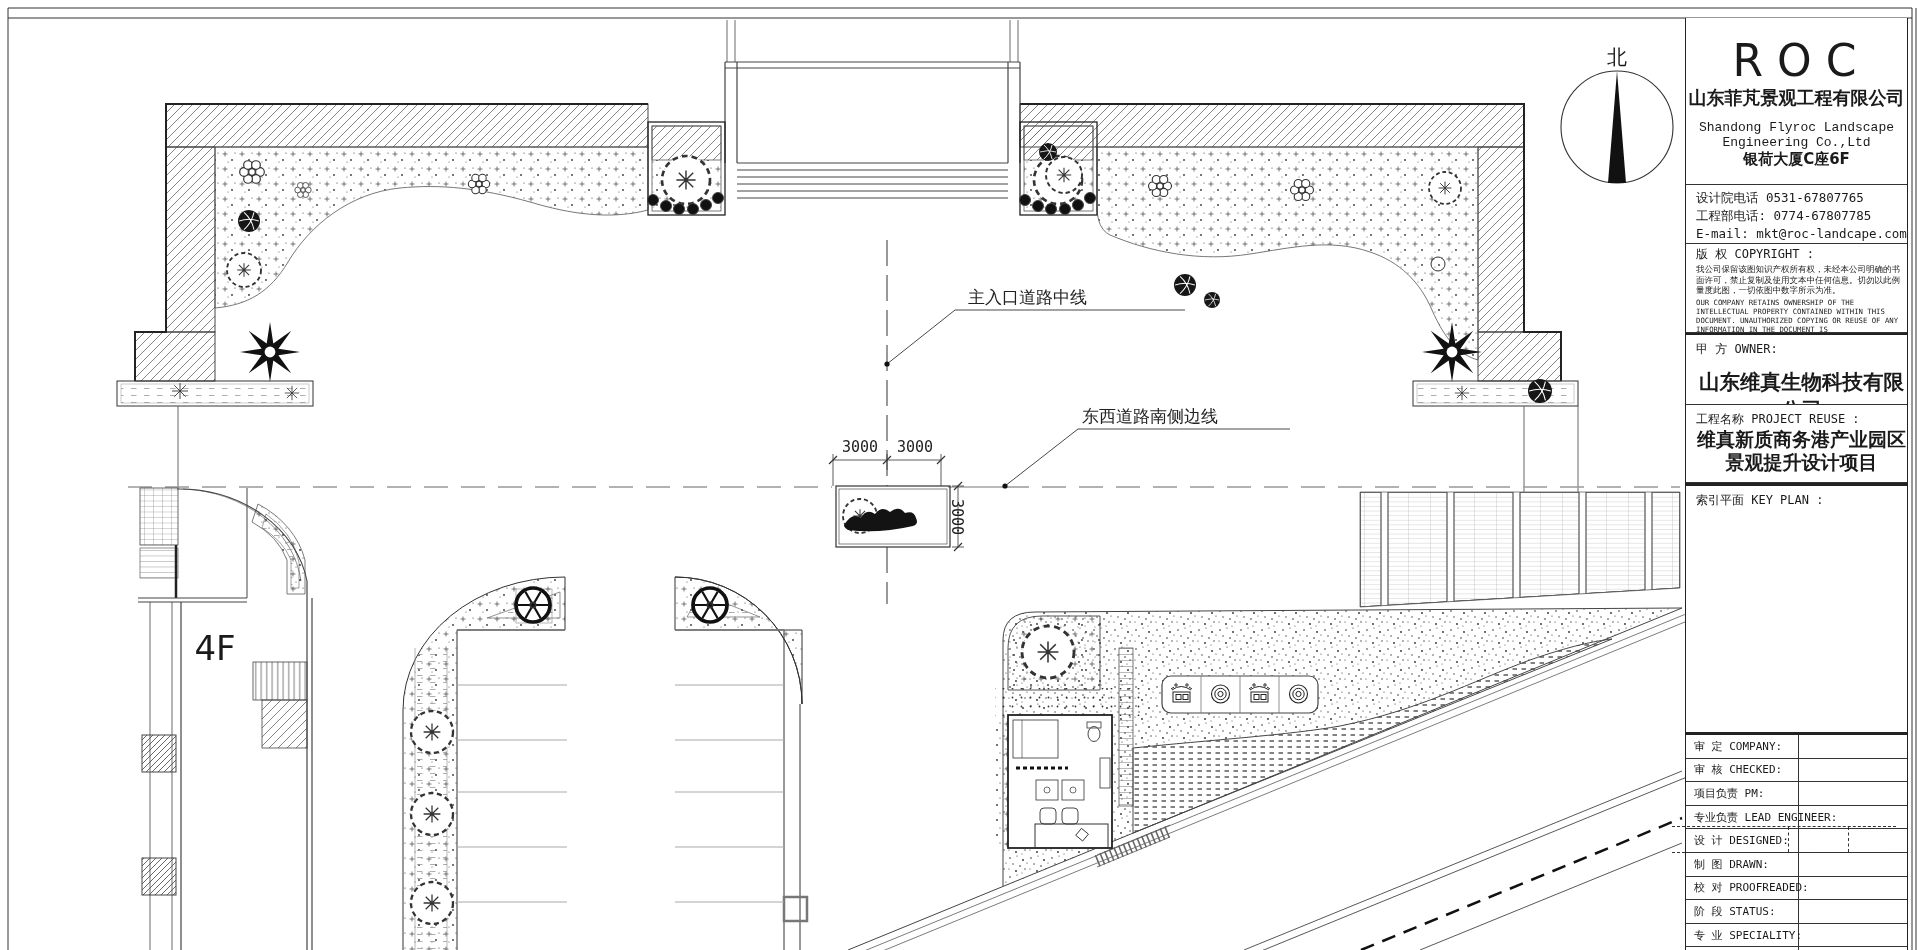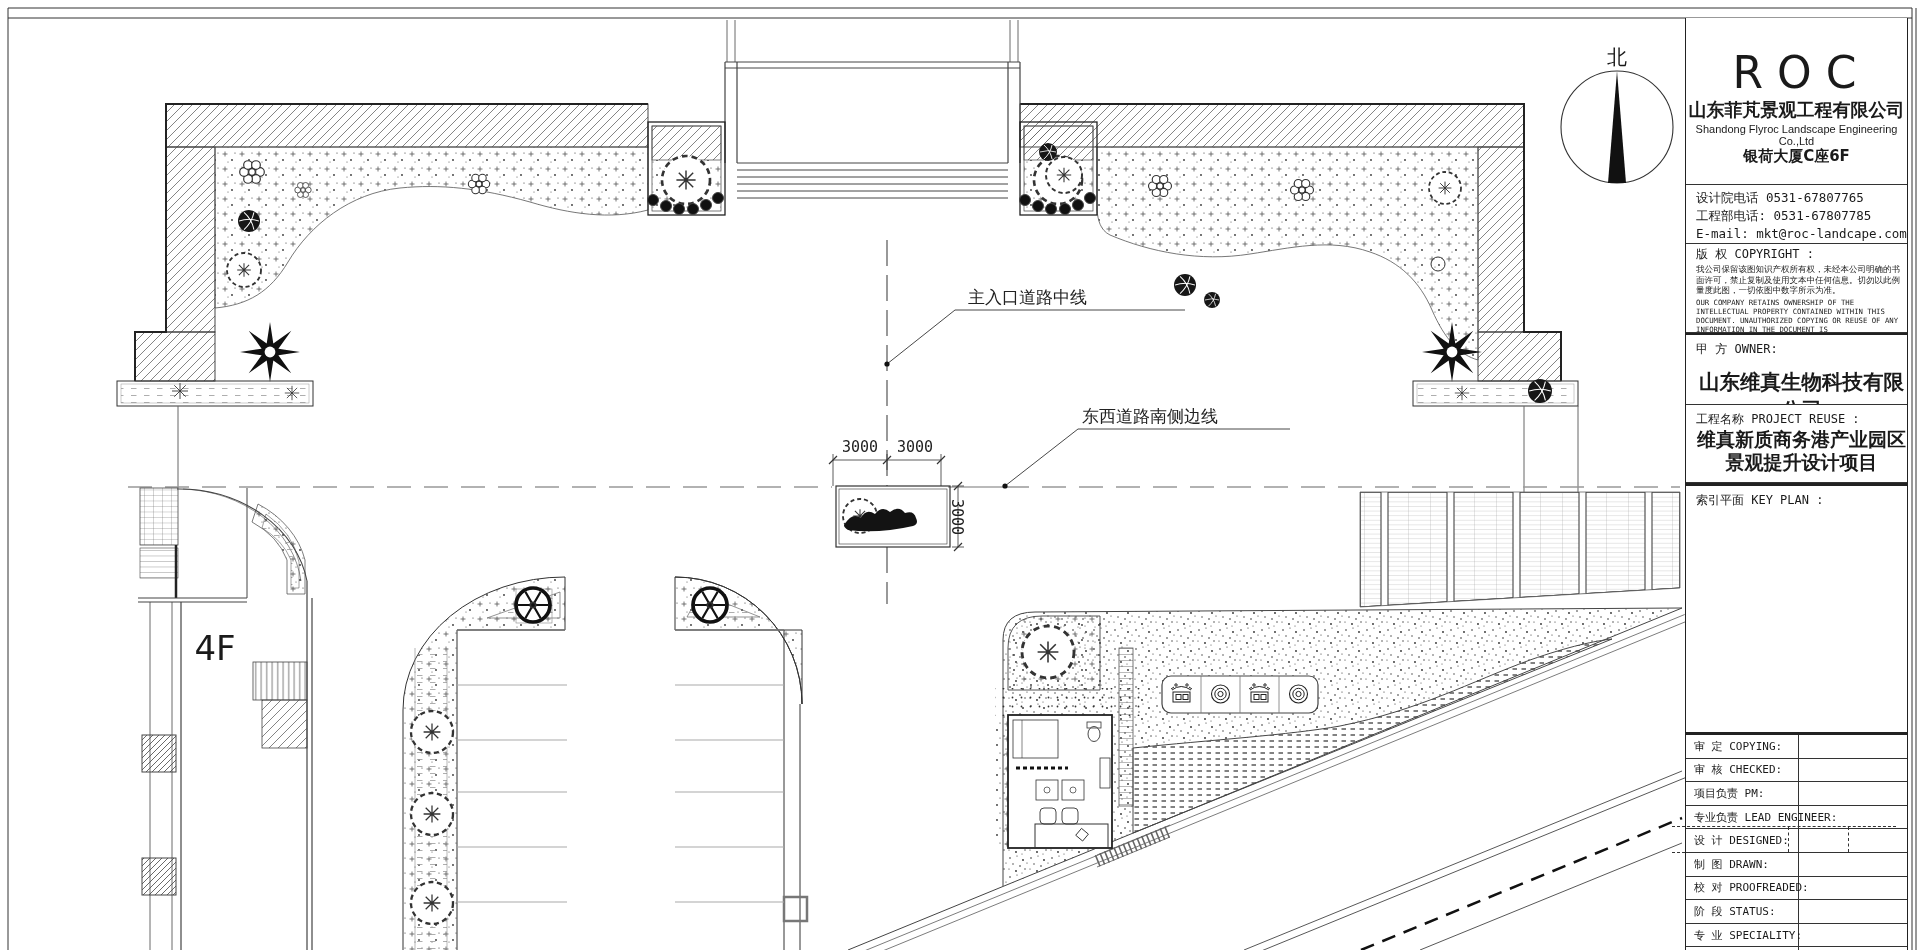--- a/index.html
+++ b/index.html
@@ -5,23 +5,23 @@
   html,body{margin:0;padding:0;background:#fff;}
   body{width:1920px;height:950px;position:relative;overflow:hidden;
        font-family:"Liberation Sans", sans-serif;color:#1a1a1a;}
   #sheet{position:absolute;left:0;top:0;}
   
   .tb{position:absolute;left:1685px;top:18px;width:223px;height:932px;
       border-left:1.5px solid #222;border-right:1.5px solid #222;background:#fff;
       box-sizing:border-box;font-family:"DejaVu Sans", sans-serif;}
   .tb-s{box-sizing:border-box;border-bottom:1px solid #333;overflow:hidden;position:relative;}
   .tb-logo{height:167px;text-align:center;}
-  .roc{font-size:44px;letter-spacing:14px;font-weight:500;margin-top:32px;margin-left:10px;line-height:46px;}
+  .roc{font-size:44px;letter-spacing:14px;font-weight:500;margin-top:20px;margin-left:10px;line-height:46px;}
   .cmp-cn{font-size:18px;font-weight:bold;margin-top:2px;}
-  .cmp-en{font-size:11px;margin-top:1px;font-family:Liberation Sans, sans-serif;}
+  .cmp-en{font-size:13px;margin-top:10px;font-family:Liberation Mono, monospace;}
   .addr1{font-size:16px;font-weight:bold;margin-top:3px;}
   .addr2{font-size:15px;font-weight:bold;}
   .tb-contact{height:59px;padding:4px 0 0 10px;font-family:"DejaVu Sans Mono",monospace;}
   .tb-contact div{font-size:12.5px;line-height:18px;white-space:nowrap;}
   .tb-copy{height:89px;padding:2px 6px 0 10px;}
   .copy-t{font-size:12px;font-family:"DejaVu Sans Mono",monospace;margin-bottom:1px;}
   .copy-cn{font-size:8.5px;line-height:10.5px;}
   .copy-en{font-size:7.3px;line-height:9px;font-family:"DejaVu Sans Mono",monospace;margin-top:2px;}
   .tb-owner{height:72px;border-top:2px solid #222;padding:6px 0 12px 10px;}
   .lab{font-size:12px;font-family:"DejaVu Sans Mono",monospace;}
@@ -386,21 +386,21 @@
 
 <div class="tb">
   <div class="tb-s tb-logo">
     <div class="roc">ROC</div>
     <div class="cmp-cn">山东菲芃景观工程有限公司</div>
     <div class="cmp-en">Shandong Flyroc Landscape Engineering Co.,Ltd</div>
     <div class="addr2">银荷大厦C座6F</div>
   </div>
   <div class="tb-s tb-contact">
     <div>设计院电话 0531-67807765</div>
-    <div>工程部电话: 0531-67807785</div>
+    <div>工程部电话: 0774-67807785</div>
     <div>E-mail: mkt@roc-landcape.com</div>
   </div>
   <div class="tb-s tb-copy">
     <div class="copy-t">版 权 COPYRIGHT :</div>
     <div class="copy-cn">我公司保留该图知识产权所有权，未经本公司明确的书面许可，禁止复制及使用文本中任何信息。切勿以此例量度此图，一切依图中数字所示为准。</div>
     <div class="copy-en">OUR COMPANY RETAINS OWNERSHIP OF THE INTELLECTUAL PROPERTY CONTAINED WITHIN THIS DOCUMENT. UNAUTHORIZED COPYING OR REUSE OF ANY INFORMATION IN THE DOCUMENT IS STRICTLYPROHIBITED. DON'T MEASURE THE FIGURE IN PROPORTION. EVERYTING IS IN ACCORDANCE WITH THE NUMBER SHOWN IN FIGURE.</div>
   </div>
   <div class="tb-s tb-owner">
     <div class="lab">甲  方 OWNER:</div>
     <div class="owner-v">山东维真生物科技有限公司</div>
@@ -408,21 +408,21 @@
   <div class="tb-s tb-proj">
     <div class="lab">工程名称 PROJECT REUSE :</div>
     <div class="proj-v">维真新质商务港产业园区</div>
     <div class="proj-v">景观提升设计项目</div>
   </div>
   <div class="tb-s tb-key">
     <div class="lab">索引平面 KEY PLAN :</div>
   </div>
   <div class="tb-rows">
     <div class="row">
-        <div class="rl">审 定 COPYING:</div>
+        <div class="rl">审 定 COMPANY:</div>
         <div class="rv"></div>
       </div>
     <div class="row">
         <div class="rl">审 核 CHECKED:</div>
         <div class="rv"></div>
       </div>
     <div class="row">
         <div class="rl">项目负责 PM:</div>
         <div class="rv"></div>
       </div>

